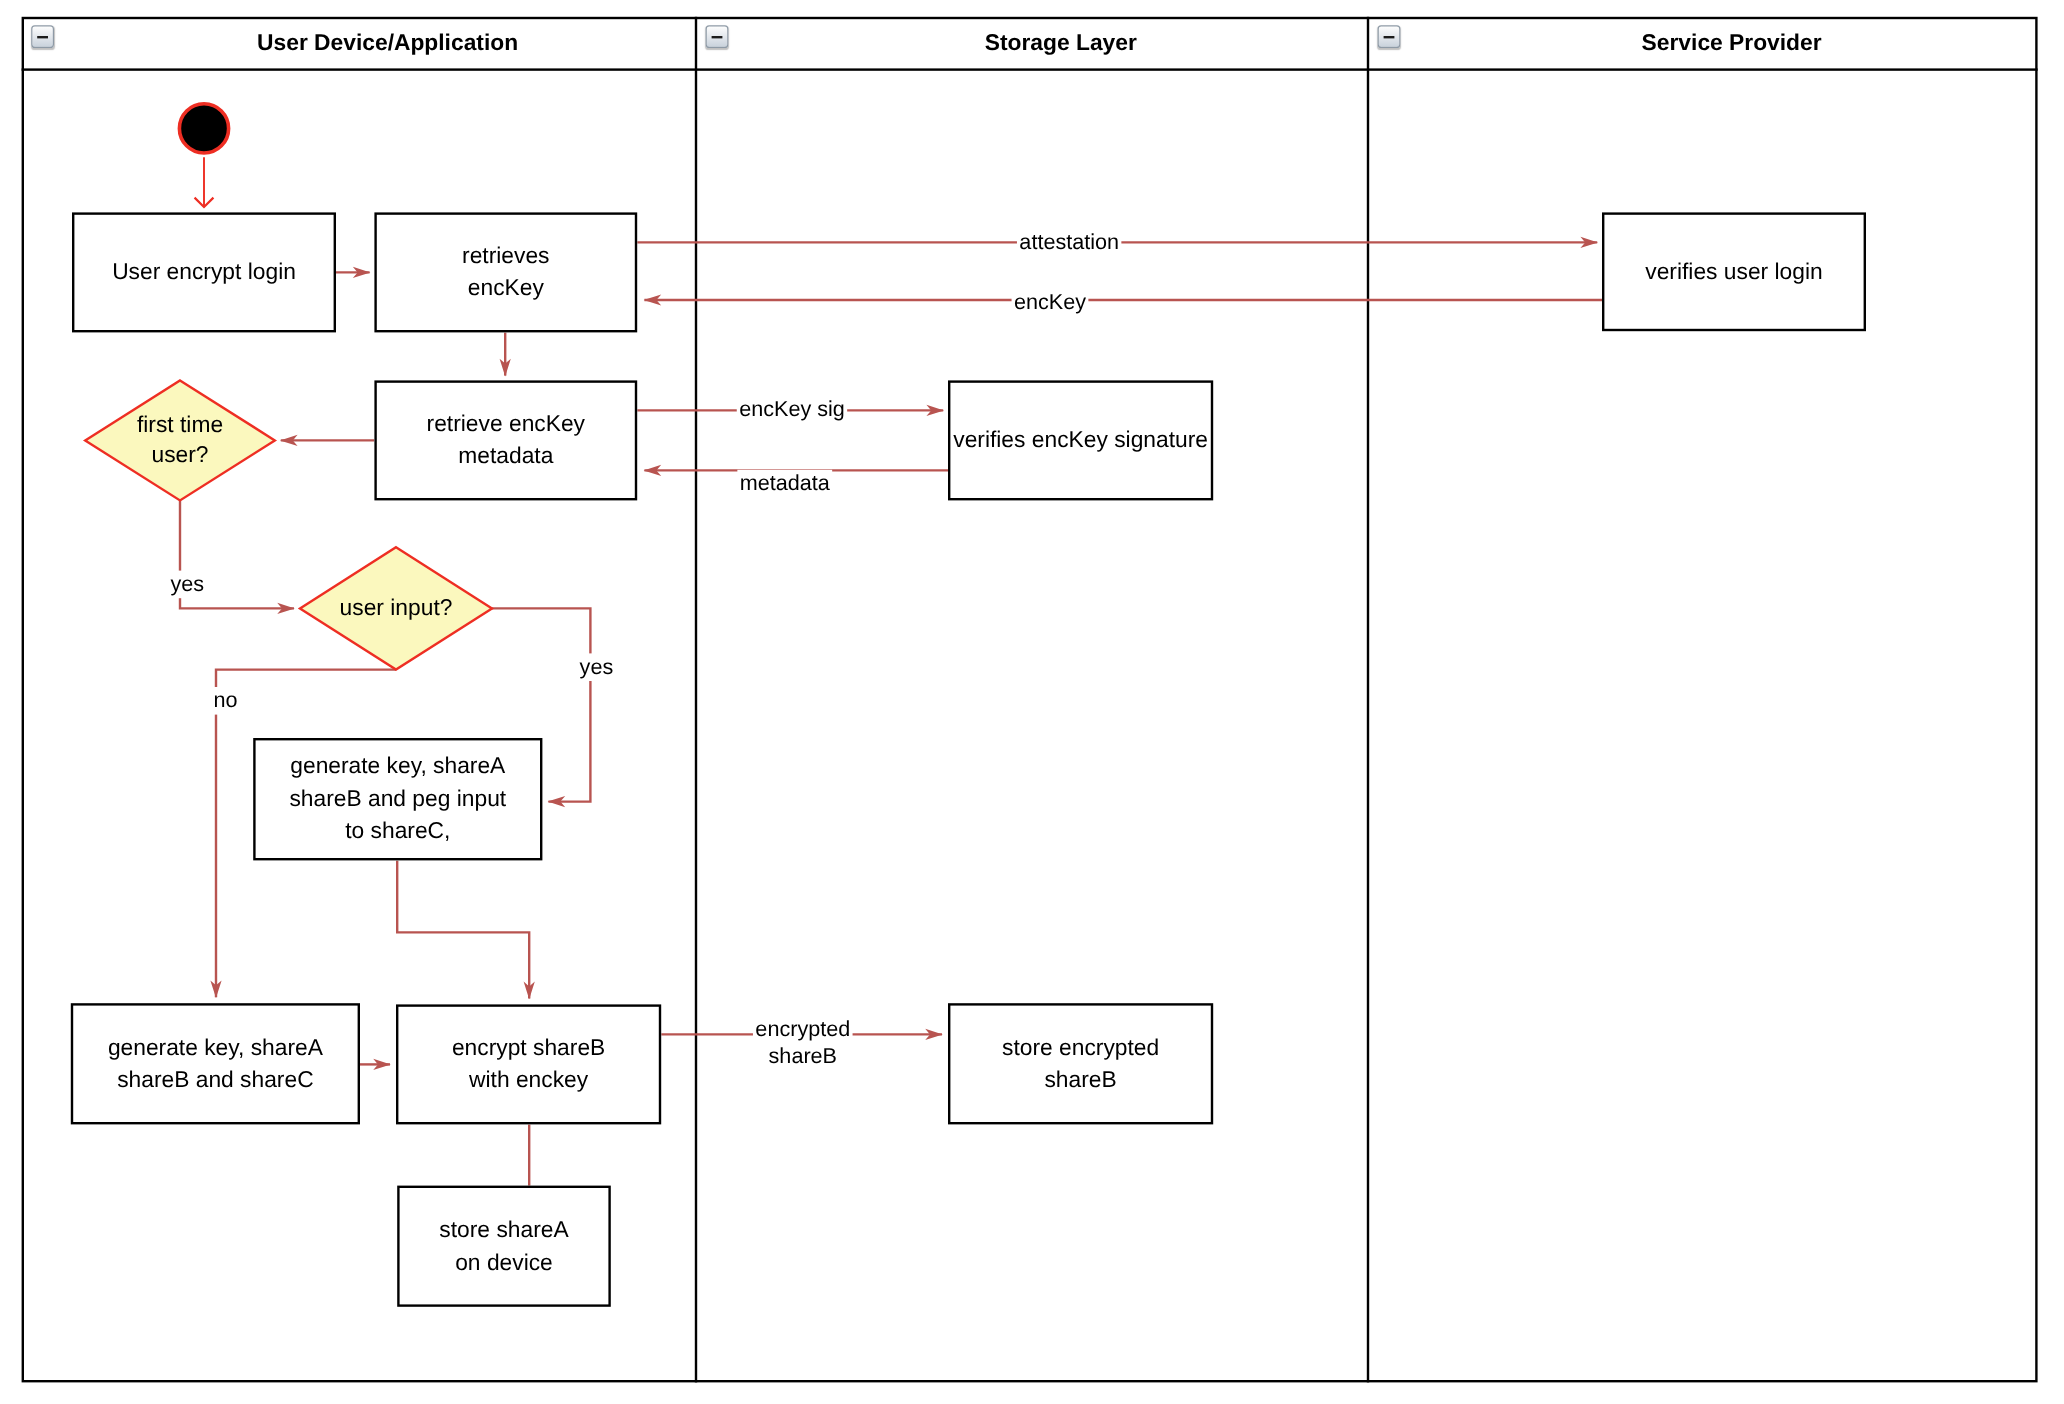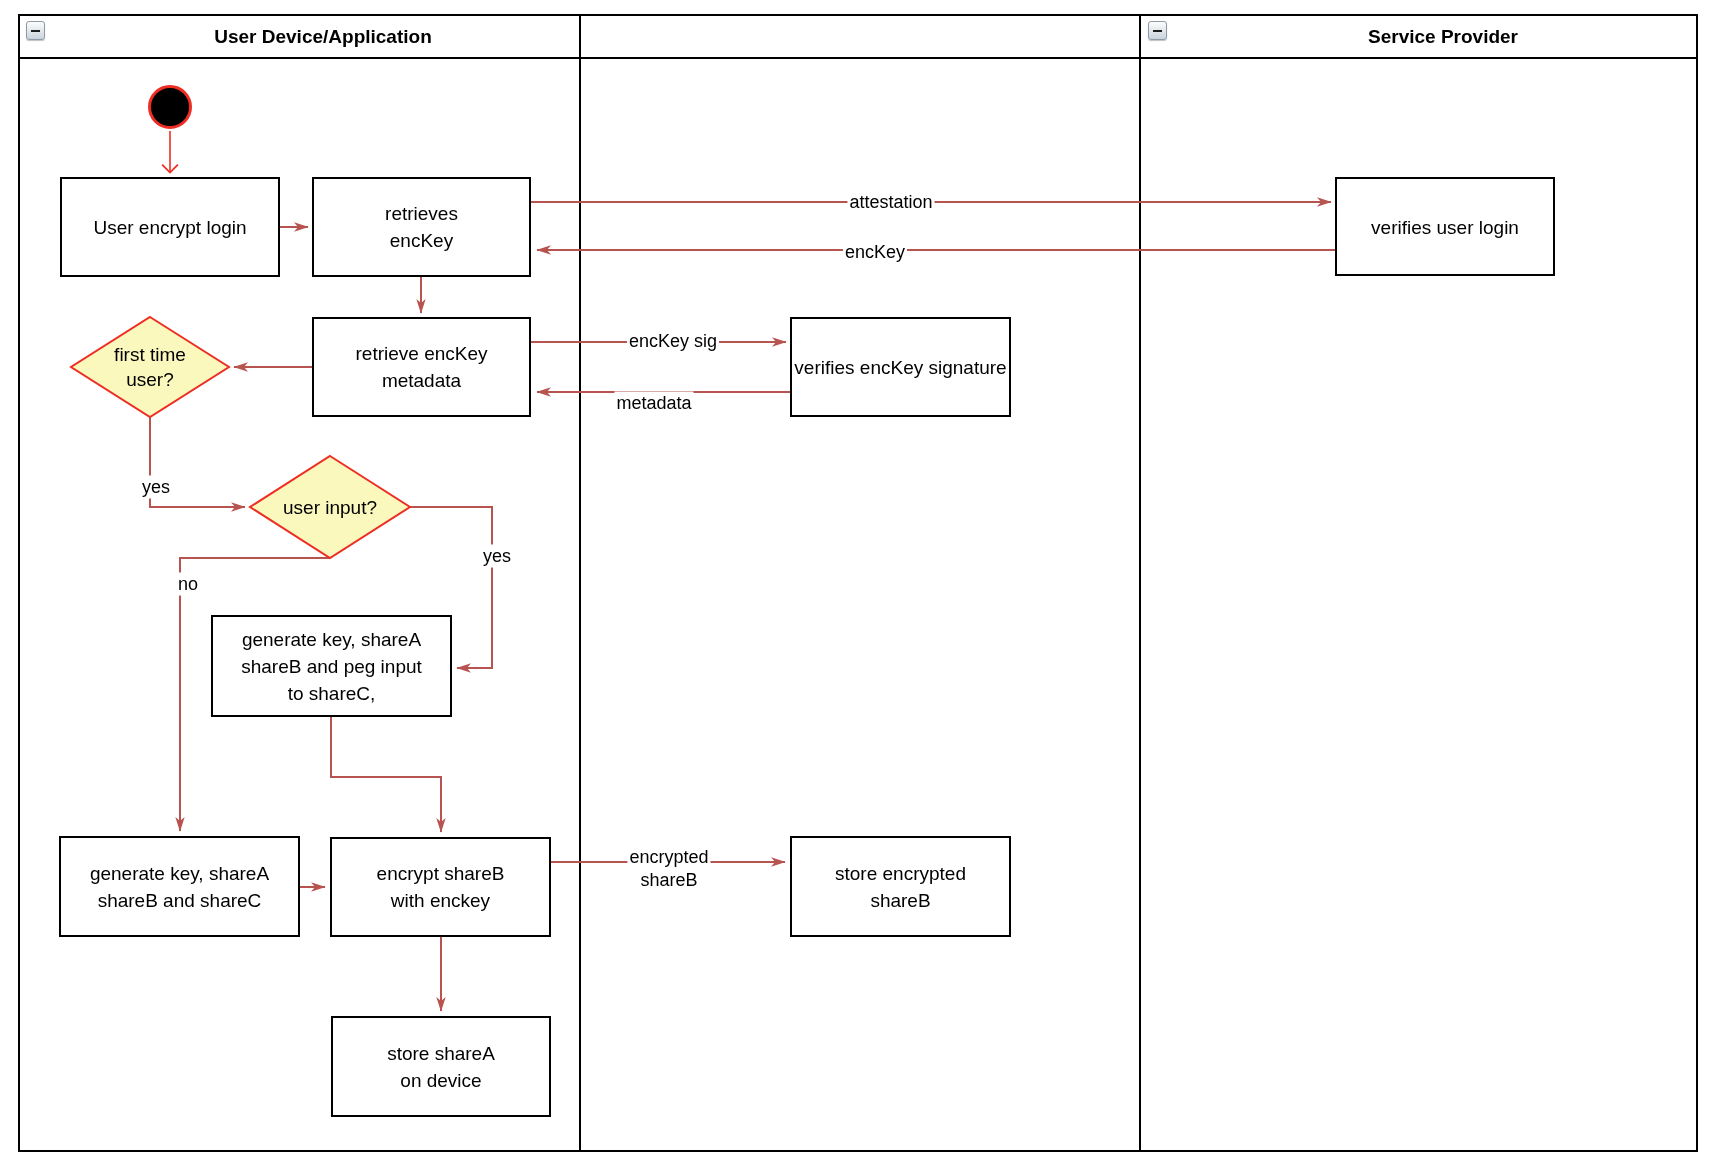--- a/index.html
+++ b/index.html
@@ -34,20 +34,26 @@
   <div id="pool"></div>
   <div class="struct" style="left:18px;top:57px;width:1680px;height:2px;"></div>
   <div class="struct" style="left:579px;top:14px;width:2px;height:1138px;"></div>
   <div class="struct" style="left:1139px;top:14px;width:2px;height:1138px;"></div>
 
   <div class="lane-header" style="left:18px;width:562px;">
     <div class="collapse-btn">
         <div class="bar"></div>
       </div>
     <span class="lane-title">User Device/Application</span>
+  </div>
+  <div class="lane-header" style="left:580px;width:560px;">
+    <div class="collapse-btn">
+        <div class="bar"></div>
+      </div>
+    <span class="lane-title">Storage Layer</span>
   </div>
   <div class="lane-header" style="left:1140px;width:558px;">
     <div class="collapse-btn">
         <div class="bar"></div>
       </div>
     <span class="lane-title">Service Provider</span>
   </div>
 
   <svg id="edges" width="1720" height="1170">
     <defs>
@@ -108,32 +114,32 @@
 shareB and shareC</span>
     </div>
   <div class="node" style="left:330px;top:837px;width:221px;height:100px;">
     <span class="nlabel">encrypt shareB
 with enckey</span>
     </div>
   <div class="node" style="left:790px;top:836px;width:221px;height:101px;">
     <span class="nlabel">store encrypted
 shareB</span>
     </div>
-  <div class="node" style="left:331px;top:1016px;width:220px;height:101px;">
+  <div class="node" style="left:331px;top:988px;width:178px;height:101px;">
     <span class="nlabel">store shareA
 on device</span>
     </div>
 
   <div class="diamond-label" style="left:150px;top:367px;">first time
 user?</div>
   <div class="diamond-label" style="left:330px;top:507px;">user input?</div>
 
   <div class="edge-label" style="left:891px;top:202px;text-align:center;">attestation</div>
   <div class="edge-label" style="left:875px;top:252px;">encKey</div>
-  <div class="edge-label" style="left:660px;top:341px;margin-left:13px;">encKey sig</div>
+  <div class="edge-label" style="left:660px;top:341px;">encKey sig</div>
   <div class="edge-label" style="left:654px;top:403px;">metadata</div>
   <div class="edge-label" style="left:156px;top:487px;">yes</div>
   <div class="edge-label" style="left:188px;top:584px;">no</div>
   <div class="edge-label" style="left:497px;top:556px;">yes</div>
   <div class="edge-label" style="left:669px;top:869px;">encrypted
 shareB</div>
 
 </div>
 
 </body></html>

